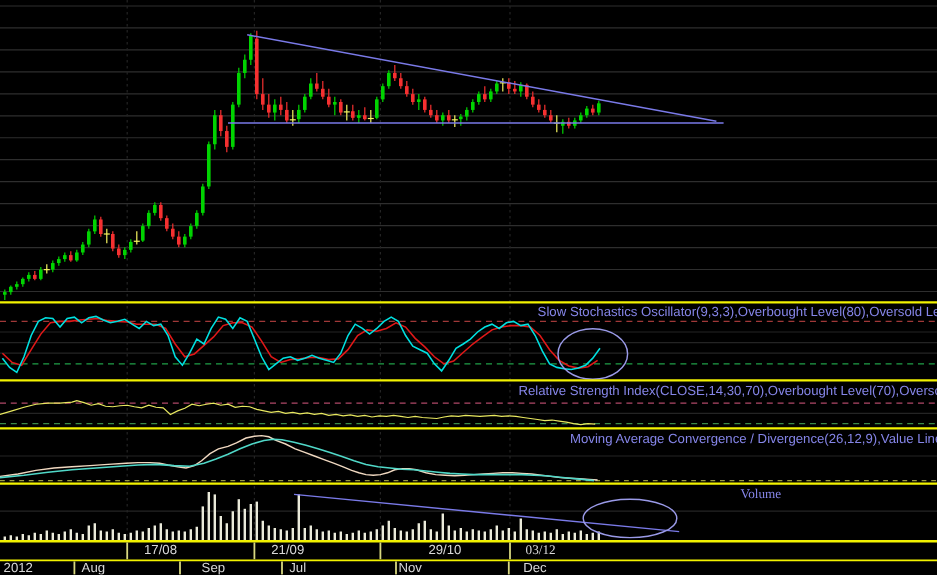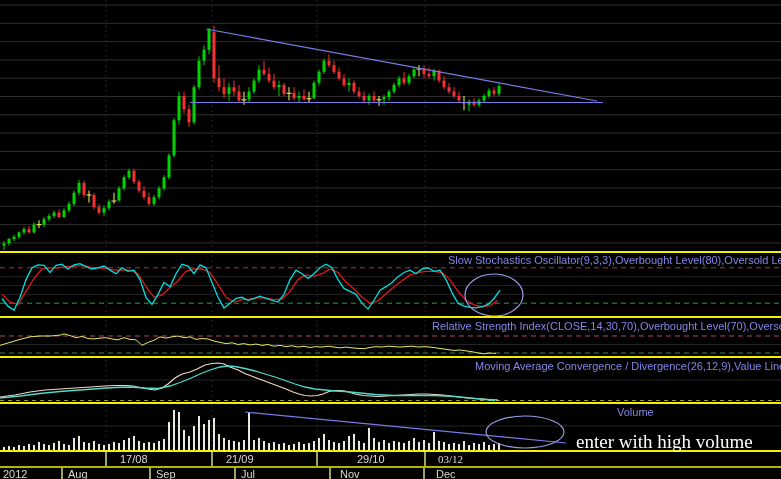--- a/index.html
+++ b/index.html
@@ -3,21 +3,21 @@
 <meta charset="utf-8">
 <style>
   html,body{margin:0;padding:0;background:#000;}
   #app{position:relative;width:781px;height:479px;background:#000;overflow:hidden;
        font-family:"Liberation Sans",sans-serif;}
   #chart-svg{position:absolute;left:0;top:0;}
   .panel-label{position:absolute;font-size:11px;white-space:nowrap;letter-spacing:0;}
   #stoch-label{left:448px;top:254px;}
   #rsi-label{left:432px;top:320px;}
   #macd-label{left:475px;top:360px;}
-  #volume-label{left:617px;top:406px;}
+  #volume-label{left:617px;top:406px;font-family:Liberation Serif, serif;}
   #entry-annotation{position:absolute;left:576px;top:431px;color:#fff;
        font-family:"Liberation Serif",serif;font-size:19px;white-space:nowrap;}
   .axis-label{position:absolute;font-size:11px;color:#d8d8d8;white-space:nowrap;top:0;}
   #axis-row1{position:absolute;left:8px;top:453px;width:781px;height:14px;text-align:center;}
   #axis-row2{position:absolute;left:0;top:468px;width:626px;height:11px;}
 </style>
 </head>
 <body>
 
 <div id="app">
@@ -397,29 +397,28 @@
         <line x1="235" y1="468" x2="235" y2="479" stroke="#d8d880" stroke-width="1.5"></line>
         <line x1="330" y1="468" x2="330" y2="479" stroke="#d8d880" stroke-width="1.5"></line>
         <line x1="424" y1="468" x2="424" y2="479" stroke="#d8d880" stroke-width="1.5"></line>
       </g>
   </svg>
 
   <div class="panel-label" id="stoch-label" style="color: rgb(133, 133, 232);">Slow Stochastics Oscillator(9,3,3),Overbought Level(80),Oversold Le</div>
   <div class="panel-label" id="rsi-label" style="color: rgb(133, 133, 232);">Relative Strength Index(CLOSE,14,30,70),Overbought Level(70),Oversol</div>
   <div class="panel-label" id="macd-label" style="color: rgb(133, 133, 232);">Moving Average Convergence / Divergence(26,12,9),Value Line</div>
   <div class="panel-label" id="volume-label" style="color: rgb(133, 133, 232);">Volume</div>
-  <div id="entry-annotation" style="color: rgb(255, 255, 255);">enter with high volume</div>
 
   <div id="axis-row1">
       <span class="axis-label" style="left: 112px;">17/08</span>
       <span class="axis-label" style="left: 218px;">21/09</span>
       <span class="axis-label" style="left: 323px; margin-left: 26px;">29/10</span>
       <span class="axis-label" style="left: 430px; font-family: Liberation Serif, serif;">03/12</span>
     </div>
   <div id="axis-row2">
       <span class="axis-label" style="left: 3px;">2012</span>
       <span class="axis-label" style="left: 68px;">Aug</span>
-      <span class="axis-label" style="left: 156px;">Sep</span>
+      <span class="axis-label" style="left: 168px;">Sep</span>
       <span class="axis-label" style="left: 241px;">Jul</span>
-      <span class="axis-label" style="left: 340px; text-align: center;">Nov</span>
+      <span class="axis-label" style="left: 332px; text-align: center;">Nov</span>
       <span class="axis-label" style="left: 436px;">Dec</span>
     </div>
 </div>
 
 </body></html>

